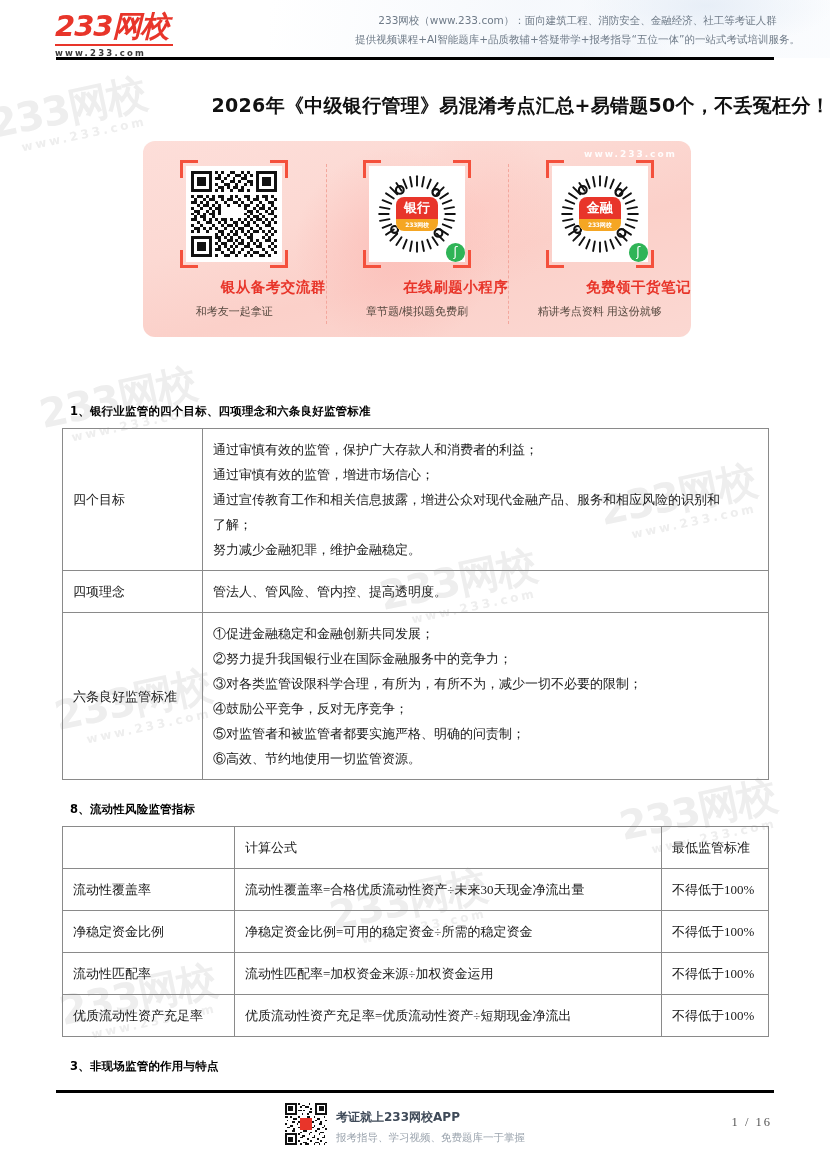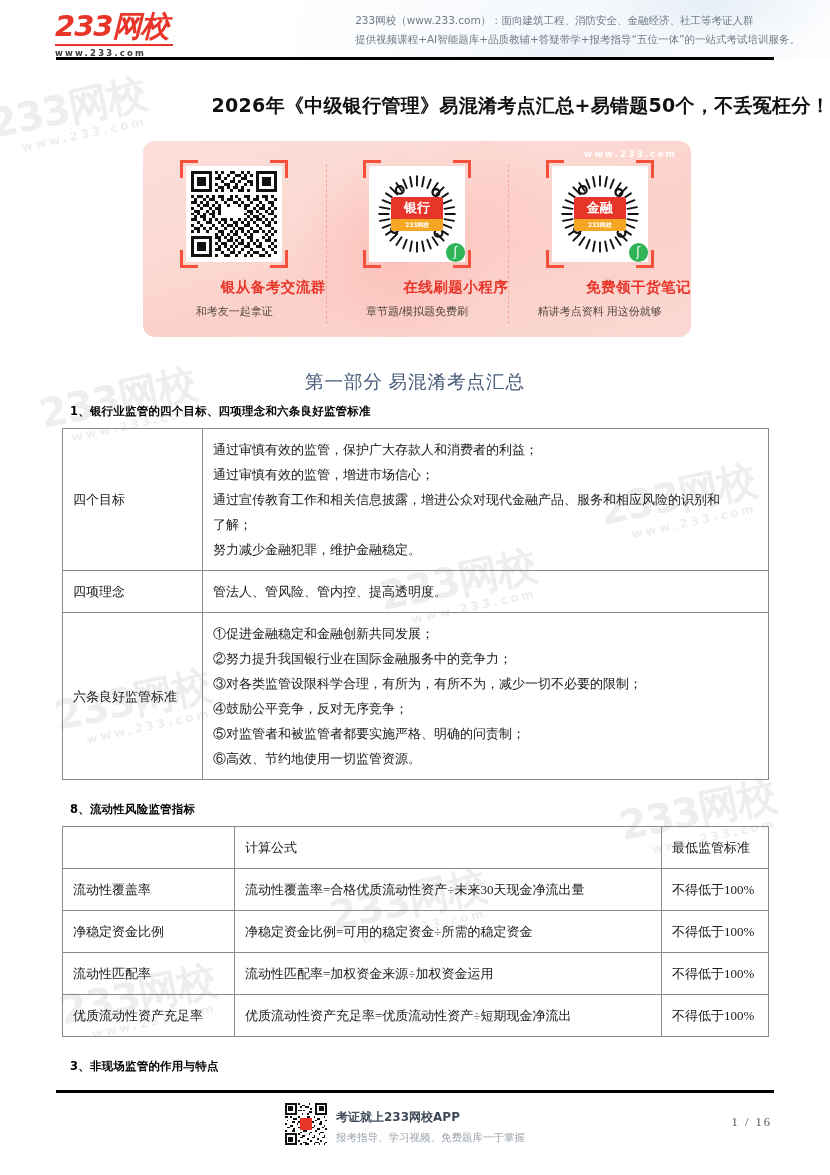--- a/index.html
+++ b/index.html
@@ -80,21 +80,21 @@
     letter-spacing: 2.2px;
     margin-top: 3px;
     border-top: 2px solid #e8352a;
     padding-top: 2px;
     width: 118px;
   }
   .header-text {
     position: absolute;
     right: 30px;
     top: 11px;
-    text-align: left;
+    text-align: center;
     font-family: "DejaVu Sans", sans-serif;
     color: #6f7b88;
     font-size: 10.5px;
     line-height: 19px;
   }
   .hr-top {
     position: absolute;
     left: 56px; right: 56px;
     top: 57px;
     height: 3px;
@@ -174,22 +174,22 @@
   }
   .corner.tl { left: 0; top: 0; border-right: none; border-bottom: none; }
   .corner.tr { right: 0; top: 0; border-left: none; border-bottom: none; }
   .corner.bl { left: 0; bottom: 0; border-right: none; border-top: none; }
   .corner.br { right: 0; bottom: 0; border-left: none; border-top: none; }
   .qr-canvas { width: 100%; height: 100%; display: block; }
   .qr-center {
     position: absolute;
     left: 50%; top: 50%;
     transform: translate(-50%,-50%);
-    width: 52px; height: 34px;
-    border-radius: 3px;
+    width: 42px; height: 34px;
+    border-radius: 8px;
     display: flex;
     flex-direction: column;
     align-items: flex-start;
     justify-content: center;
     overflow: hidden;
     background: #fff;
   }
   .qr-center .badge-top {
     background: #e8352a;
     color: #fff;
@@ -781,21 +781,20 @@
           </div>
           <div class="wechat-dot">ʃ</div>
         </div>
         <div class="promo-title">免费领干货笔记</div>
         <div class="promo-sub">精讲考点资料 用这份就够</div>
       </div>
 
     </div>
   </div>
 
-  <div class="part-heading">第一部分  易混淆考点汇总</div>
 
   <div class="content">
 
     <div class="num-heading">1、银行业监管的四个目标、四项理念和六条良好监管标准</div>
 
     <table class="doc-table">
       <colgroup>
           <col style="width:140px">
           <col style="width:566px">
         </colgroup>

